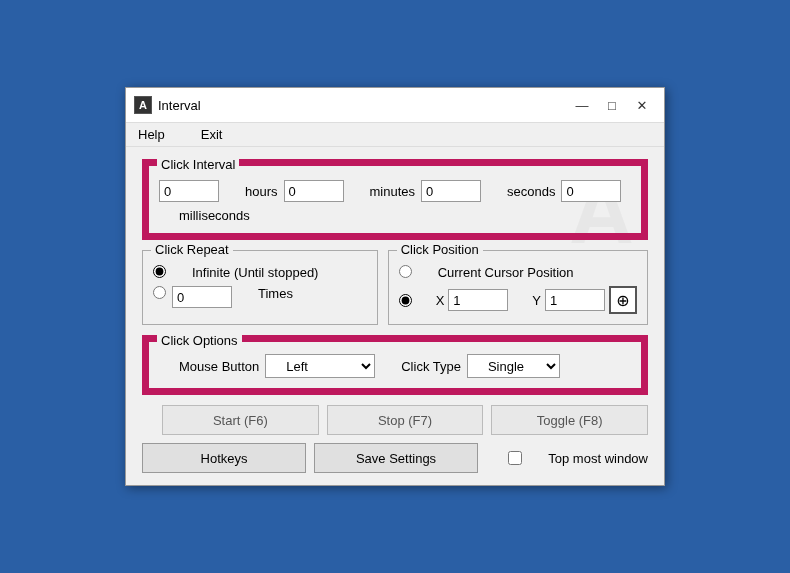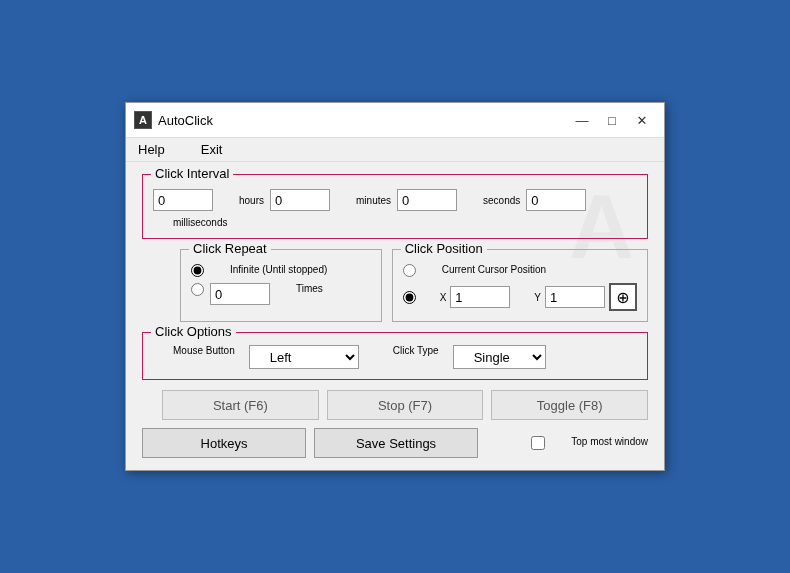--- a/index.html
+++ b/index.html
@@ -95,21 +95,21 @@
       font-size: 90px;
       font-weight: bold;
       color: #888;
       font-family: Arial;
       pointer-events: none;
       line-height: 1;
       z-index: 0;
     }
 
     .group-box {
-      border: 1px solid #be185d;
+      border: 7px solid #be185d;
       padding: 8px 10px 10px 10px;
       margin-bottom: 10px;
       position: relative;
       background: transparent;
       z-index: 1;
     }
     .group-label {
       position: absolute;
       top: -9px;
       left: 8px;
@@ -130,21 +130,21 @@
     .num-input {
       width: 60px;
       height: 22px;
       border: 1px solid #999;
       padding: 1px 4px;
       font-size: 13px;
       background: white;
     }
 
     .label-text {
-      font-size: 10px;
+      font-size: 13px;
       color: #000;
       padding-left: 20px;
     }
 
     .two-col {
       display: flex;
       gap: 10px;
     }
     .col-half {
       flex: 1;
@@ -185,21 +185,22 @@
       background: white;
       cursor: pointer;
       display: flex;
       align-items: center;
       justify-content: center;
       font-size: 16px;
     }
 
     .options-row {
       display: flex;
-      gap: 14px;
+      align-items: center;
+      gap: 6px;
       margin-top: 4px;
     }
     .select-input {
       height: 24px;
       border: 1px solid #999;
       background: white;
       font-size: 13px;
       padding: 0 16px;
       cursor: pointer;
     }
@@ -255,21 +256,21 @@
 </head>
 <body>
 
 <div class="window">
 
   <div class="title-bar">
     <div class="title-bar-left">
       <div class="title-icon">
         <span>A</span>
       </div>
-      <span class="title-text">AutoClick</span>
+      <span class="title-text">Interval</span>
     </div>
     <div class="title-controls">
       <button class="title-btn">—</button>
       <button class="title-btn">□</button>
       <button class="title-btn close">✕</button>
     </div>
   </div>
 
   <div class="menu-bar">
     <div class="menu-item">Help</div>
@@ -287,21 +288,21 @@
         <span class="label-text">hours</span>
         <input class="num-input" type="text" value="0" style="">
         <span class="label-text">minutes</span>
         <input class="num-input" type="text" value="0" style="">
         <span class="label-text">seconds</span>
         <input class="num-input" type="text" value="0" style="">
         <span class="label-text">milliseconds</span>
       </div>
     </div>
 
-    <div class="two-col" style="margin-bottom:10px;margin-left:38px;">
+    <div class="two-col" style="margin-bottom:10px;">
 
       <div class="col-half">
         <span class="group-label">Click Repeat</span>
         <div class="radio-row">
           <input type="radio" name="repeat" checked="" style="">
           <span class="label-text">Infinite (Until stopped)</span>
         </div>
         <div class="radio-row">
           <input type="radio" name="repeat" style="">
           <input class="num-input" type="text" style="width: 60px;" value="0">

